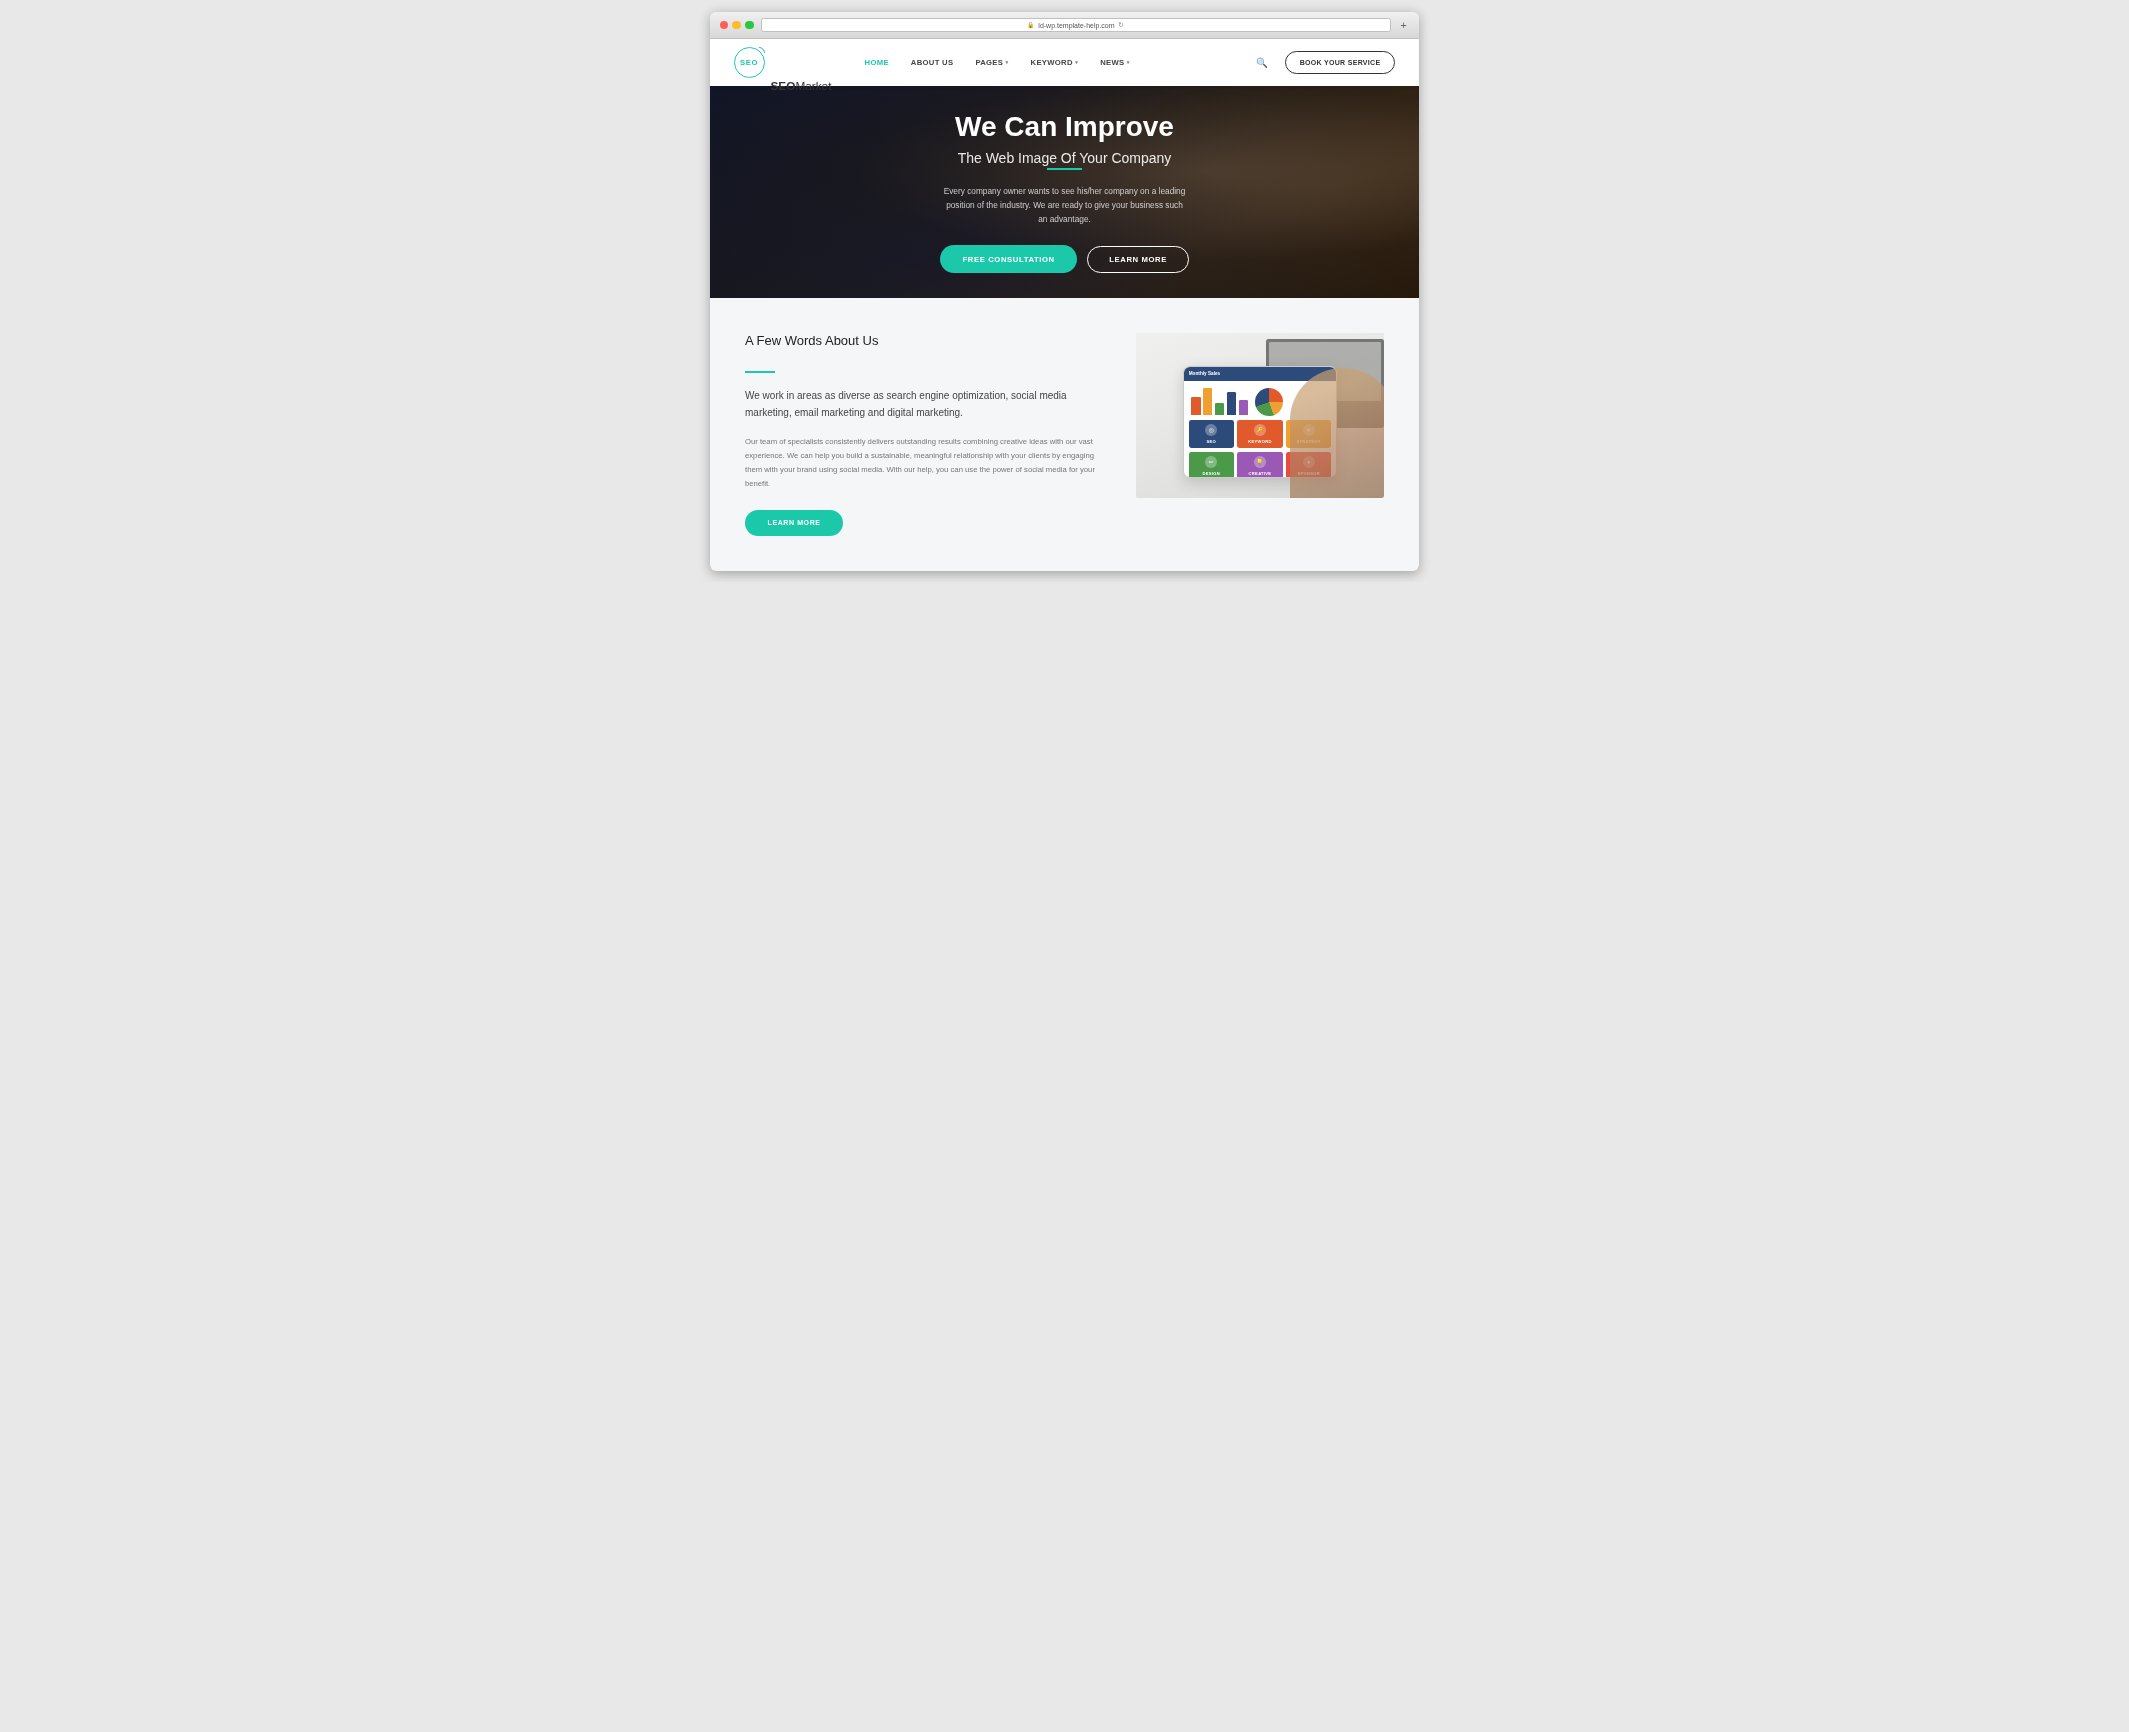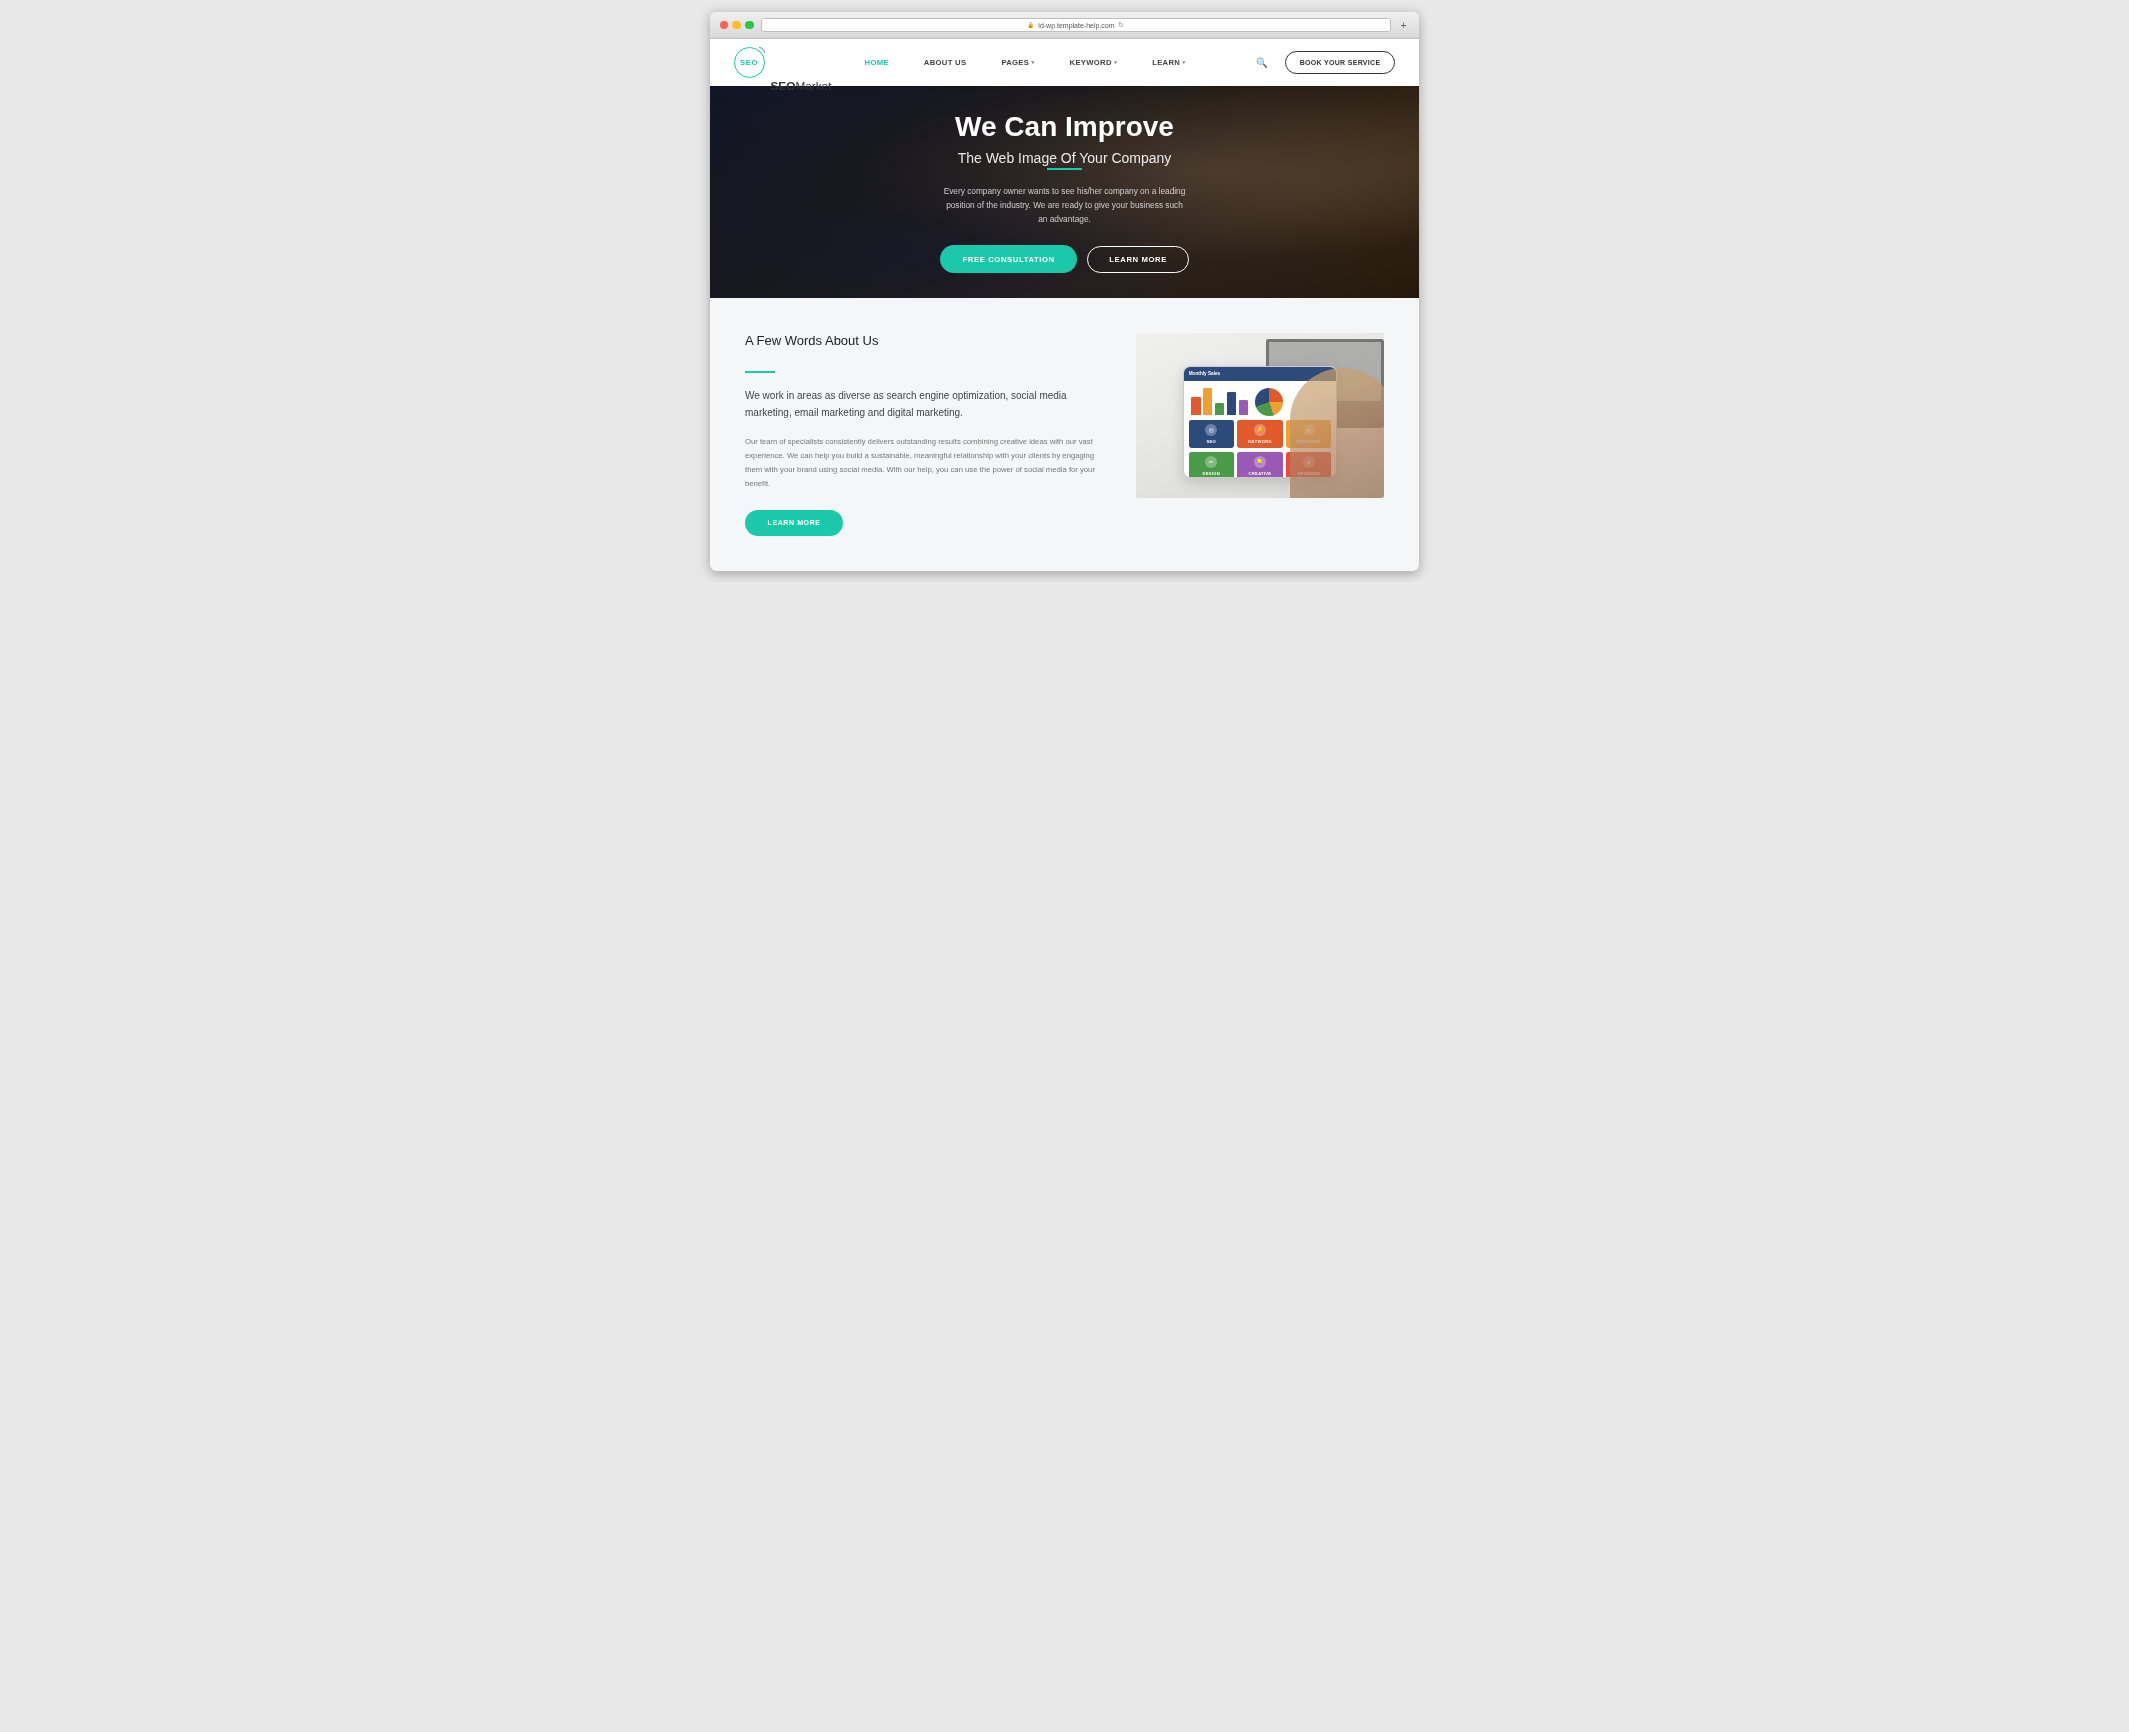--- a/index.html
+++ b/index.html
@@ -105,21 +105,21 @@
       font-size: 11.8px;
       font-weight: 400;
       color: #333;
       margin-top: 47px;
     }
     .logo-brand strong { font-weight: 700; }
 
     .nav-menu {
       display: flex;
       align-items: center;
-      gap: 16px;
+      gap: 3px;
       list-style: none;
       flex: 1;
     }
     .nav-item {
       position: relative;
     }
     .nav-link {
       display: flex;
       align-items: center;
       gap: 2.4px;
@@ -450,21 +450,21 @@
           </a>
         </li>
         <li class="nav-item">
           <a class="nav-link" href="#">
             <span>KEYWORD</span>
             <span class="chevron">▾</span>
           </a>
         </li>
         <li class="nav-item">
           <a class="nav-link" href="#">
-            <span>LEARN</span>
+            <span>NEWS</span>
             <span class="chevron">▾</span>
           </a>
         </li>
       </ul>
 
       <button class="nav-search">🔍</button>
       <button class="btn-book">BOOK YOUR SERVICE</button>
     </nav>
 
     <section class="hero">

